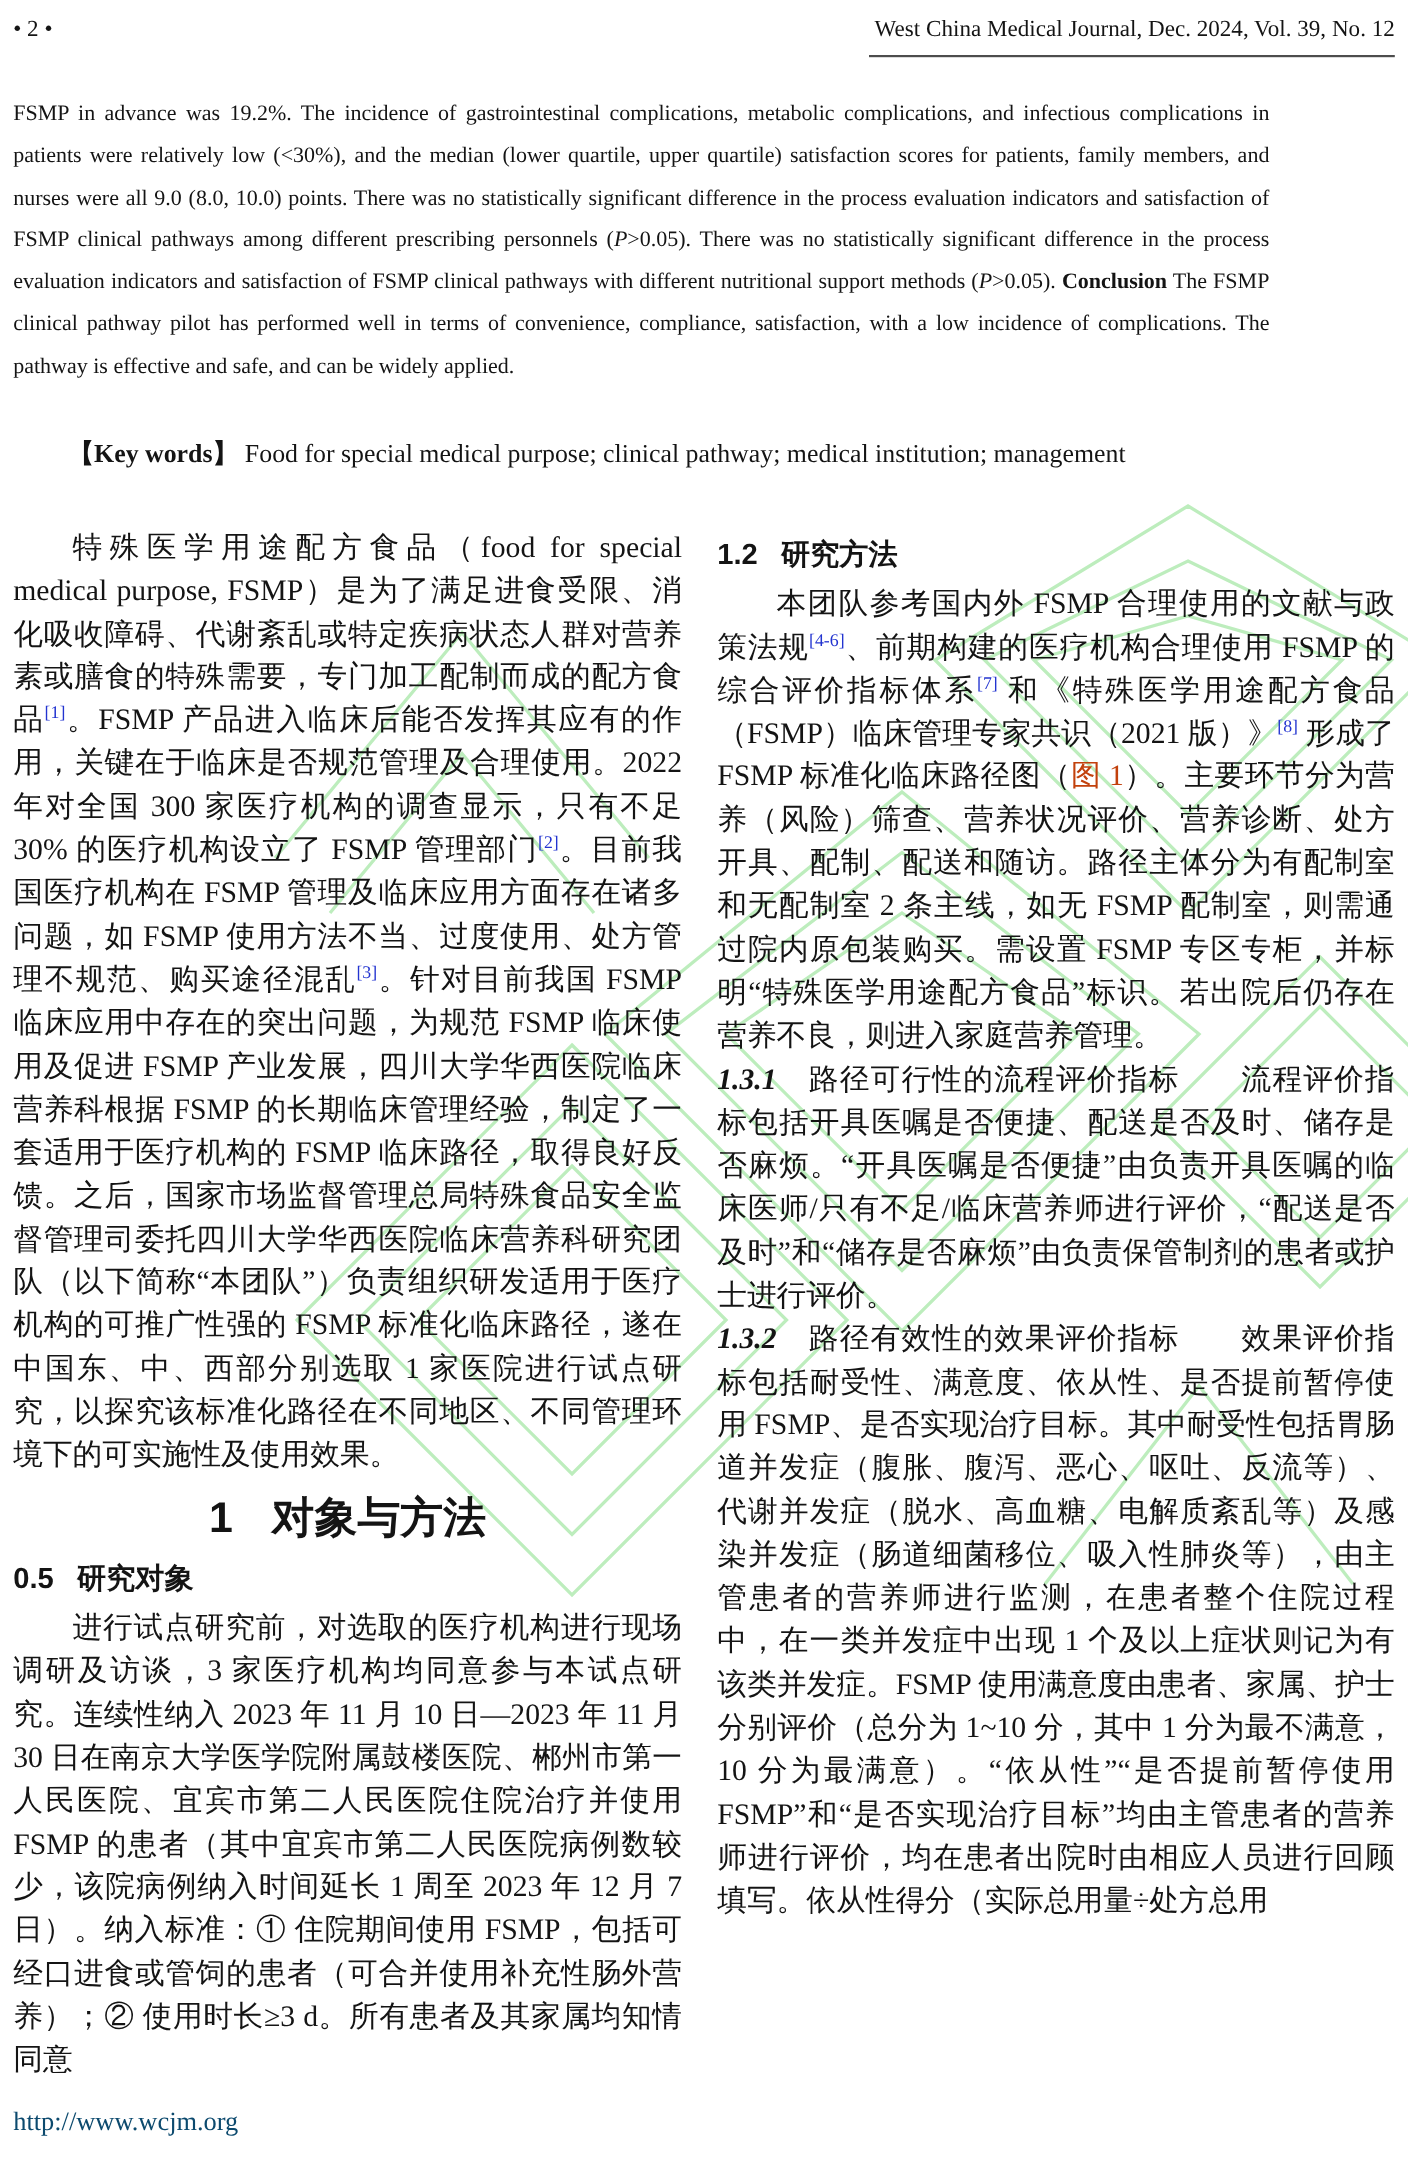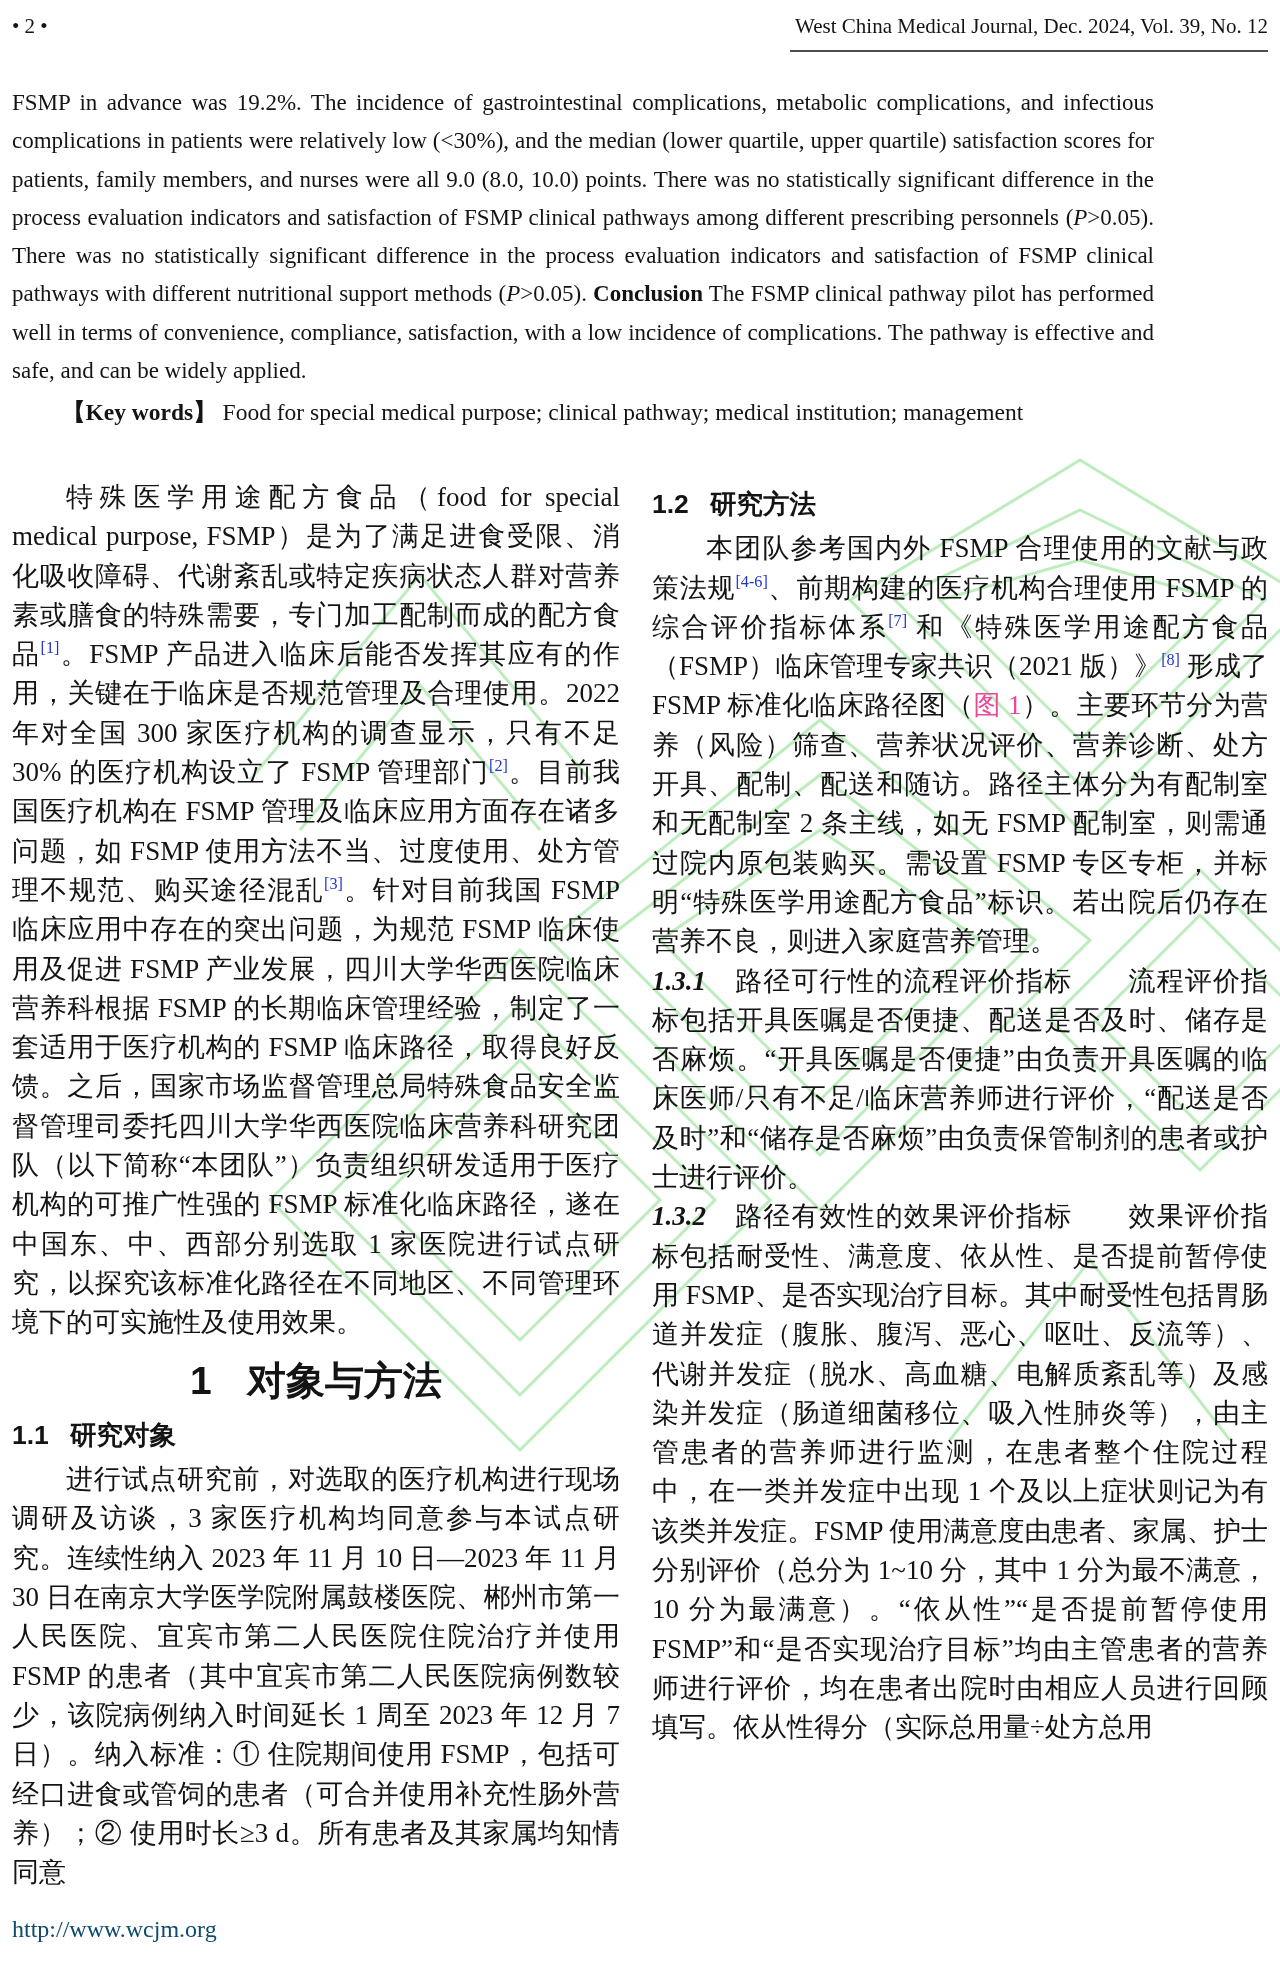--- a/index.html
+++ b/index.html
@@ -7,21 +7,21 @@
     width:1280px;height:1966px;position:relative;background:#ffffff;
     font-family:"Liberation Serif","DejaVu Serif",serif;color:#141414;overflow:hidden;
   }
   
   .watermark{position:absolute;left:0;top:0;z-index:0;pointer-events:none;}
   
   .page-header{position:absolute;left:12px;top:14px;width:1256px;display:flex;
     justify-content:space-between;align-items:flex-start;font-size:21px;z-index:1;}
   .header-rule{position:absolute;left:790px;top:50px;width:478px;height:2px;background:#4d4d4d;z-index:1;}
   
-  .abstract{position:absolute;left:12px;top:84px;width:1142px;font-size:23px;
+  .abstract{position:absolute;left:12px;top:84px;width:1142px;font-size:20px;
     line-height:38.3px;text-align:justify;z-index:1;}
   .keywords{position:absolute;left:12px;top:396px;width:1142px;box-sizing:border-box;
     padding-left:50px;font-size:23.5px;z-index:1;}
   
   .col{position:absolute;top:478px;font-size:27px;line-height:39.3px;text-align:justify;z-index:1;}
   .col-left{left:12px;width:608px;}
   .col-right{left:652px;width:616px;}
   p.body-p{margin:0;}
   p.indent{text-indent:2em;}
   .h-sec{font-family:"Liberation Sans","DejaVu Sans",sans-serif;font-size:39px;
@@ -30,21 +30,21 @@
   .h-sub{font-family:"Liberation Sans","DejaVu Sans",sans-serif;font-size:26.5px;
     font-weight:700;margin:7px 0 5px;text-align:left;}
   .h-sub .h-num{margin-right:0.8em;}
   
   .seg-n{}
   .seg-b{font-weight:700;}
   .seg-i{font-style:italic;}
   .seg-bi{font-weight:700;font-style:italic;}
   .seg-kai{}
   .seg-sup{color:#2334d0;vertical-align:super;font-size:0.6em;line-height:0;}
-  .seg-link{color:#ec4899;}
+  .seg-link{color:#c2410c;}
   
   .footer-link{position:absolute;left:12px;top:1916px;font-size:24px;color:#0c4a6e;
     text-decoration:none;z-index:1;}
 </style>
 </head>
 <body>
 
 <svg class="watermark" width="1280" height="1966" viewBox="0 0 1280 1966">
   <g stroke="#a7e7a7" stroke-width="3" fill="none" opacity="0.75">
     <path d="M1080 460 L1310 600 L1080 830 L850 600 Z"></path>
@@ -71,21 +71,21 @@
 </div>
 <div class="header-rule"></div>
 
 <div class="abstract"><span class="seg-n">FSMP in advance was 19.2%. The incidence of gastrointestinal complications, metabolic complications, and infectious complications in patients were relatively low (&lt;30%), and the median (lower quartile, upper quartile) satisfaction scores for patients, family members, and nurses were all 9.0 (8.0, 10.0) points. There was no statistically significant difference in the process evaluation indicators and satisfaction of FSMP clinical pathways among different prescribing personnels (</span><span class="seg-i">P</span><span class="seg-n">&gt;0.05). There was no statistically significant difference in the process evaluation indicators and satisfaction of FSMP clinical pathways with different nutritional support methods (</span><span class="seg-i">P</span><span class="seg-n">&gt;0.05). </span><span class="seg-b">Conclusion</span><span class="seg-n">  The FSMP clinical pathway pilot has performed well in terms of convenience, compliance, satisfaction, with a low incidence of complications. The pathway is effective and safe, and can be widely applied.</span></div>
 
 <div class="keywords"><span class="seg-b">【Key words】</span><span class="seg-n">  Food for special medical purpose; clinical pathway; medical institution; management</span></div>
 
 <div class="col col-left">
   <p class="body-p indent"><span class="seg-n">特殊医学用途配方食品（food for special medical purpose, FSMP）是为了满足进食受限、消化吸收障碍、代谢紊乱或特定疾病状态人群对营养素或膳食的特殊需要，专门加工配制而成的配方食品</span><span class="seg-sup">[1]</span><span class="seg-n">。FSMP 产品进入临床后能否发挥其应有的作用，关键在于临床是否规范管理及合理使用。2022 年对全国 300 家医疗机构的调查显示，只有不足 30% 的医疗机构设立了 FSMP 管理部门</span><span class="seg-sup">[2]</span><span class="seg-n">。目前我国医疗机构在 FSMP 管理及临床应用方面存在诸多问题，如 FSMP 使用方法不当、过度使用、处方管理不规范、购买途径混乱</span><span class="seg-sup">[3]</span><span class="seg-n">。针对目前我国 FSMP 临床应用中存在的突出问题，为规范 FSMP 临床使用及促进 FSMP 产业发展，四川大学华西医院临床营养科根据 FSMP 的长期临床管理经验，制定了一套适用于医疗机构的 FSMP 临床路径，取得良好反馈。之后，国家市场监督管理总局特殊食品安全监督管理司委托四川大学华西医院临床营养科研究团队（以下简称“本团队”）负责组织研发适用于医疗机构的可推广性强的 FSMP 标准化临床路径，遂在中国东、中、西部分别选取 1 家医院进行试点研究，以探究该标准化路径在不同地区、不同管理环境下的可实施性及使用效果。</span></p>
   <h2 class="h-sec"><span class="h-num">1</span><span class="h-title">对象与方法</span></h2>
-  <h3 class="h-sub"><span class="h-num">1.1</span><span class="h-title">研究对象</span></h3>
+  <h3 class="h-sub"><span class="h-num">0.5</span><span class="h-title">研究对象</span></h3>
   <p class="body-p indent"><span class="seg-n">进行试点研究前，对选取的医疗机构进行现场调研及访谈，3 家医疗机构均同意参与本试点研究。连续性纳入 2023 年 11 月 10 日—2023 年 11 月 30 日在南京大学医学院附属鼓楼医院、郴州市第一人民医院、宜宾市第二人民医院住院治疗并使用 FSMP 的患者（其中宜宾市第二人民医院病例数较少，该院病例纳入时间延长 1 周至 2023 年 12 月 7 日）。纳入标准：① 住院期间使用 FSMP，包括可经口进食或管饲的患者（可合并使用补充性肠外营养）；② 使用时长≥3 d。所有患者及其家属均知情同意</span></p>
 </div>
 
 <div class="col col-right">
   <h3 class="h-sub"><span class="h-num">1.2</span><span class="h-title">研究方法</span></h3>
   <p class="body-p indent"><span class="seg-n">本团队参考国内外 FSMP 合理使用的文献与政策法规</span><span class="seg-sup">[4-6]</span><span class="seg-n">、前期构建的医疗机构合理使用 FSMP 的综合评价指标体系</span><span class="seg-sup">[7]</span><span class="seg-n"> 和《特殊医学用途配方食品（FSMP）临床管理专家共识（2021 版）》</span><span class="seg-sup">[8]</span><span class="seg-n"> 形成了 FSMP 标准化临床路径图（</span><span class="seg-link">图 1</span><span class="seg-n">）。主要环节分为营养（风险）筛查、营养状况评价、营养诊断、处方开具、配制、配送和随访。路径主体分为有配制室和无配制室 2 条主线，如无 FSMP 配制室，则需通过院内原包装购买。需设置 FSMP 专区专柜，并标明“特殊医学用途配方食品”标识。若出院后仍存在营养不良，则进入家庭营养管理。</span></p>
   <p class="body-p"><span class="seg-bi">1.3.1</span><span class="seg-kai">　路径可行性的流程评价指标</span><span class="seg-n">　　流程评价指标包括开具医嘱是否便捷、配送是否及时、储存是否麻烦。“开具医嘱是否便捷”由负责开具医嘱的临床医师/只有不足/临床营养师进行评价，“配送是否及时”和“储存是否麻烦”由负责保管制剂的患者或护士进行评价。</span></p>
   <p class="body-p"><span class="seg-bi">1.3.2</span><span class="seg-kai">　路径有效性的效果评价指标</span><span class="seg-n">　　效果评价指标包括耐受性、满意度、依从性、是否提前暂停使用 FSMP、是否实现治疗目标。其中耐受性包括胃肠道并发症（腹胀、腹泻、恶心、呕吐、反流等）、代谢并发症（脱水、高血糖、电解质紊乱等）及感染并发症（肠道细菌移位、吸入性肺炎等），由主管患者的营养师进行监测，在患者整个住院过程中，在一类并发症中出现 1 个及以上症状则记为有该类并发症。FSMP 使用满意度由患者、家属、护士分别评价（总分为 1~10 分，其中 1 分为最不满意，10 分为最满意）。“依从性”“是否提前暂停使用 FSMP”和“是否实现治疗目标”均由主管患者的营养师进行评价，均在患者出院时由相应人员进行回顾填写。依从性得分（实际总用量÷处方总用</span></p>
 </div>
 

